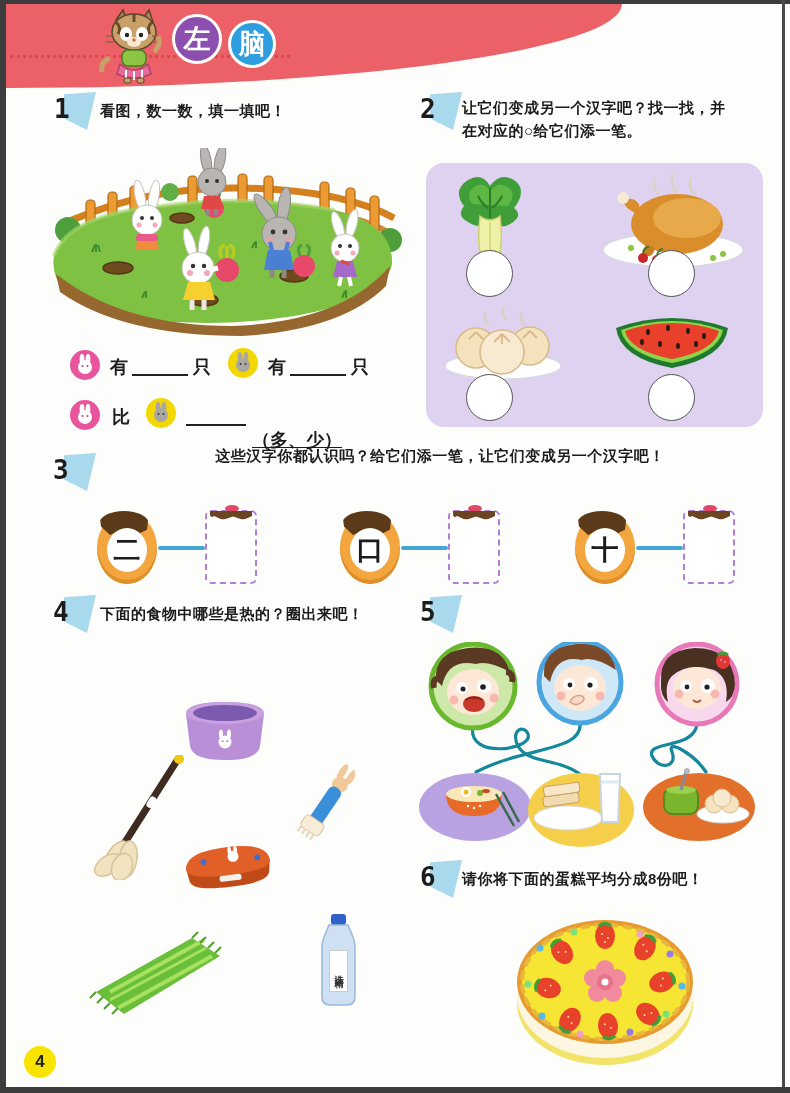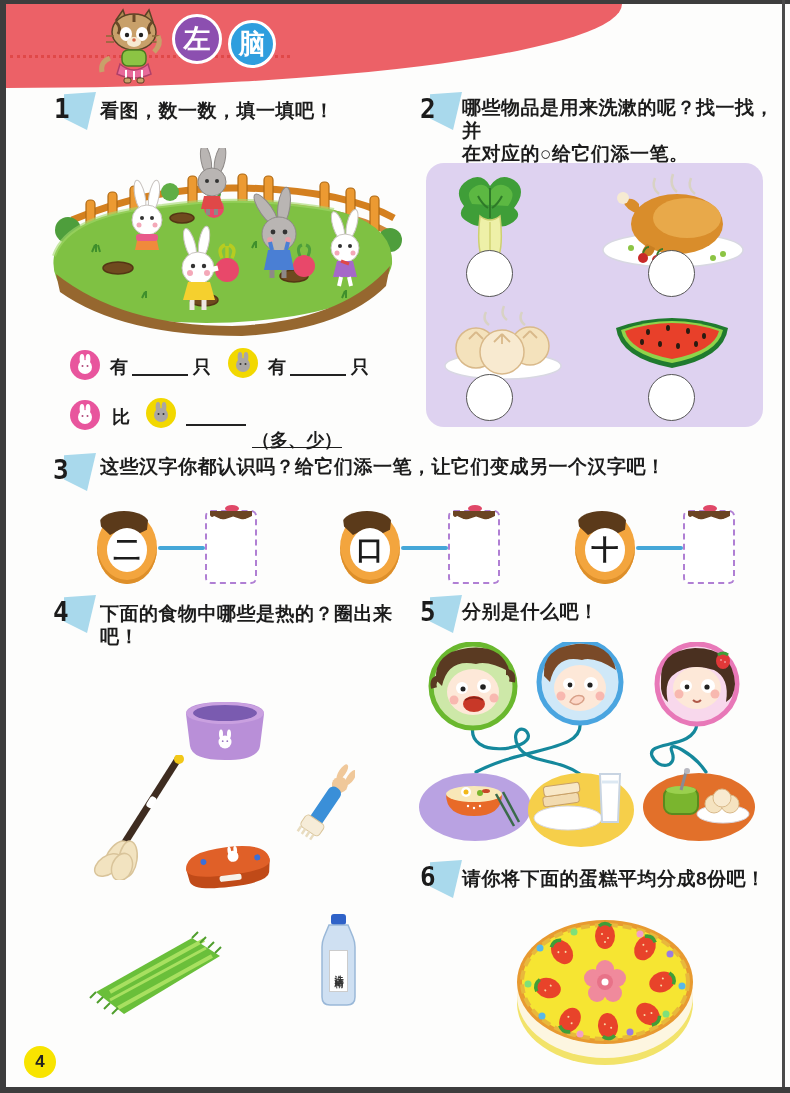--- a/index.html
+++ b/index.html
@@ -25,21 +25,21 @@
   .badge { border-radius:50%; border:3px solid #fff; display:flex; align-items:center;
     justify-content:center; color:#fff; font-weight:bold; font-size:27px; }
   .badge-left  { left:172px; top:14px; width:50px; height:50px; background:#8c4fb0; }
   .badge-right { left:228px; top:20px; width:48px; height:48px; background:#2f9ede; }
 
   
   .ex-num { font-size:26px; font-weight:bold; font-family:"DejaVu Sans Mono",monospace;
     z-index:2; }
   .flag { width:32px; height:38px; background:#a9d9ec;
     clip-path:polygon(0 6%, 100% 0, 72% 100%, 0 70%); z-index:1; }
-  .ex-title { font-size:19px; font-weight:bold; line-height:23px; letter-spacing:0.5px; }
+  .ex-title { font-size:15px; font-weight:bold; line-height:23px; letter-spacing:0.5px; }
 
   .blank { display:inline-block; border-bottom:2.5px solid #222; vertical-align:baseline; }
   .fill-text { font-size:18px; font-weight:bold; }
 
   .icon-circle { border-radius:50%; display:flex; align-items:center; justify-content:center; }
 
   
   .food-panel { left:426px; top:163px; width:337px; height:264px; background:#ded2f0;
     border-radius:18px; }
   .hot-circle { width:47px; height:47px; border-radius:50%; background:#fff;
@@ -271,21 +271,21 @@
         <circle cx="8.5" cy="12" r="1" fill="#333"></circle>
         <circle cx="13.5" cy="12" r="1" fill="#333"></circle>
       </svg>
   </div>
   <span class="abs blank" style="left:186px; top:404px; width:60px; height:22px;"></span>
   <span class="abs fill-text" style="left:252px; top:428px;text-decoration:underline;">（多、少）</span>
 
   <div class="abs flag" style="left:430px; top:92px;"></div>
   <div class="abs ex-num" style="left:420px; top:94px;">2</div>
   <div class="abs ex-title" style="left:462px; top:96px; width:312px;">
-    <div>哪些物品是用来洗漱的呢？找一找，并</div>
+    <div>让它们变成另一个汉字吧？找一找，并</div>
     <div>在对应的○给它们添一笔。</div>
   </div>
 
   <div class="abs food-panel"></div>
 
   <div class="abs" style="left:450px; top:172px;">
     <svg width="80" height="96" viewBox="0 0 80 96">
       <path d="M14,34 Q2,18 18,8 Q32,0 40,14 Q50,0 64,8 Q78,18 64,36 Q74,44 60,52 Q50,58 40,50 Q30,58 18,50 Q6,44 14,34 Z" fill="#3f9e38"></path>
       <path d="M22,32 Q14,20 26,14 Q36,10 40,20 Q46,10 56,14 Q68,20 58,34" fill="#5cb842"></path>
       <path d="M40,16 v30 M28,24 q4,8 10,12 M52,24 q-4,8 -10,12" stroke="#2e7a28" stroke-width="2" fill="none"></path>
@@ -344,21 +344,21 @@
           <ellipse cx="84" cy="38" rx="2" ry="3"></ellipse>
       </g>
     </svg>
   </div>
 
   <div class="abs hot-circle" style="left:466px; top:374px;"></div>
   <div class="abs hot-circle" style="left:648px; top:374px;"></div>
 
   <div class="abs flag" style="left:64px; top:453px;"></div>
   <div class="abs ex-num" style="left:53px; top:455px;">3</div>
-  <div class="abs ex-title" style="left:100px; top:455px; width:680px;">这些汉字你都认识吗？给它们添一笔，让它们变成另一个汉字吧！</div>
+  <div class="abs ex-title" style="left:100px; top:444px; width:680px;text-align:center;">这些汉字你都认识吗？给它们添一笔，让它们变成另一个汉字吧！</div>
 
   <div class="abs donut" style="left:97px; top:512px;">
     <div class="donut-choc"></div>
     <div class="donut-hole">二</div>
   </div>
   <div class="abs ex3-line" style="left:158px; top:546px; width:47px;"></div>
   <div class="abs char-box" style="left:205px; top:510px;">
     <div class="bow"></div>
     <div class="drip"></div>
   </div>
@@ -472,21 +472,20 @@
       <path d="M13,13 h19 l5,12 q2,5 2,10 v50 q0,8 -8,8 h-17 q-8,0 -8,-8 v-50 q0,-5 2,-10 z" fill="#cfe0f2" stroke="#9ab8d8" stroke-width="1.5"></path>
     </svg>
     <div class="abs" style="left:13px; top:38px; width:19px; height:42px; background:#fff; border:1px solid #ccc; display:flex; align-items:center; justify-content:center;">
       <span class="bottle-label">洗洁精</span>
     </div>
   </div>
 
   <div class="abs flag" style="left:430px; top:595px;"></div>
   <div class="abs ex-num" style="left:420px; top:597px;">5</div>
   <div class="abs ex-title" style="left:462px; top:600px; width:312px;">
-    <div>分别是什么吧！</div>
   </div>
 
   <div class="abs" style="left:418px; top:642px;">
     <svg width="364" height="212" viewBox="0 0 364 212">
 
       <g stroke="#15889c" stroke-width="3.2" fill="none" stroke-linecap="round">
         <path d="M55,84 C48,118 116,108 110,92 C106,82 92,88 100,104 C110,122 140,116 162,132"></path>
         <path d="M162,80 C166,110 108,104 58,130"></path>
         <path d="M279,82 C276,108 228,98 234,114 C240,128 260,126 254,110 C248,96 276,112 288,130"></path>
       </g>

